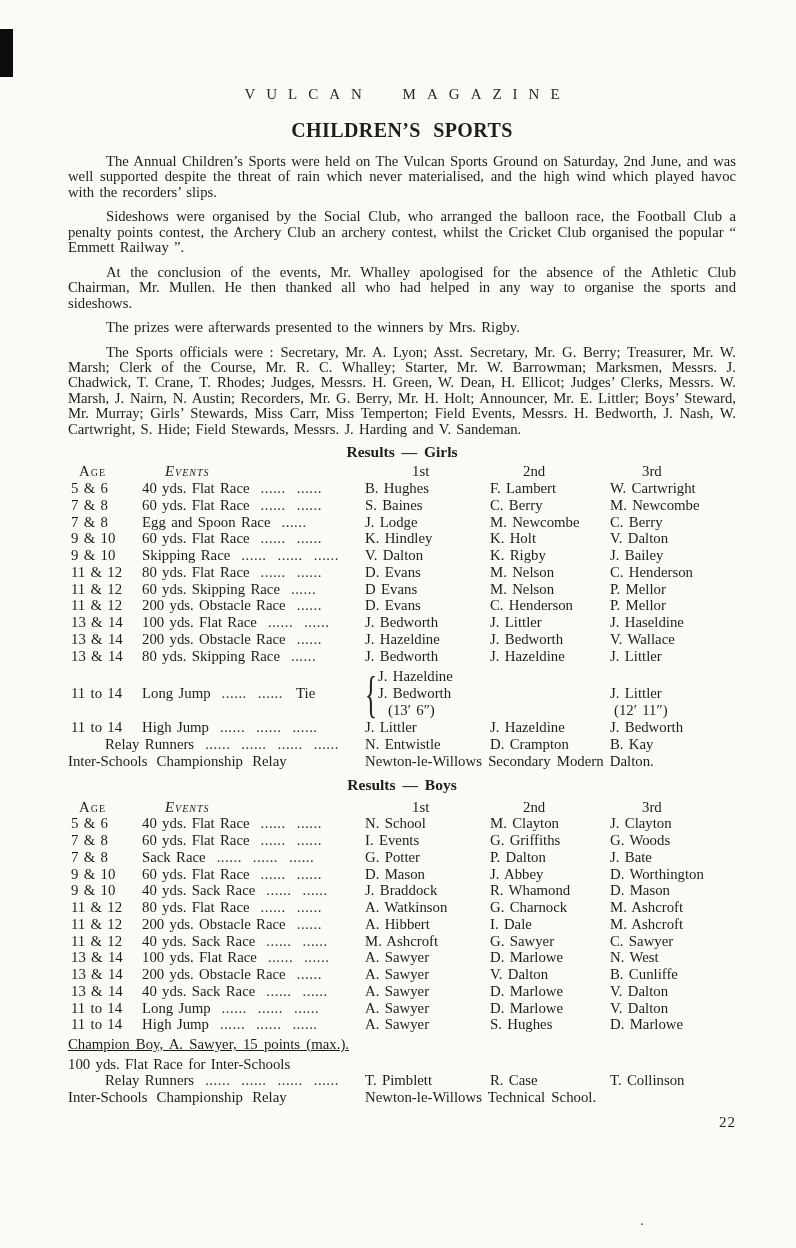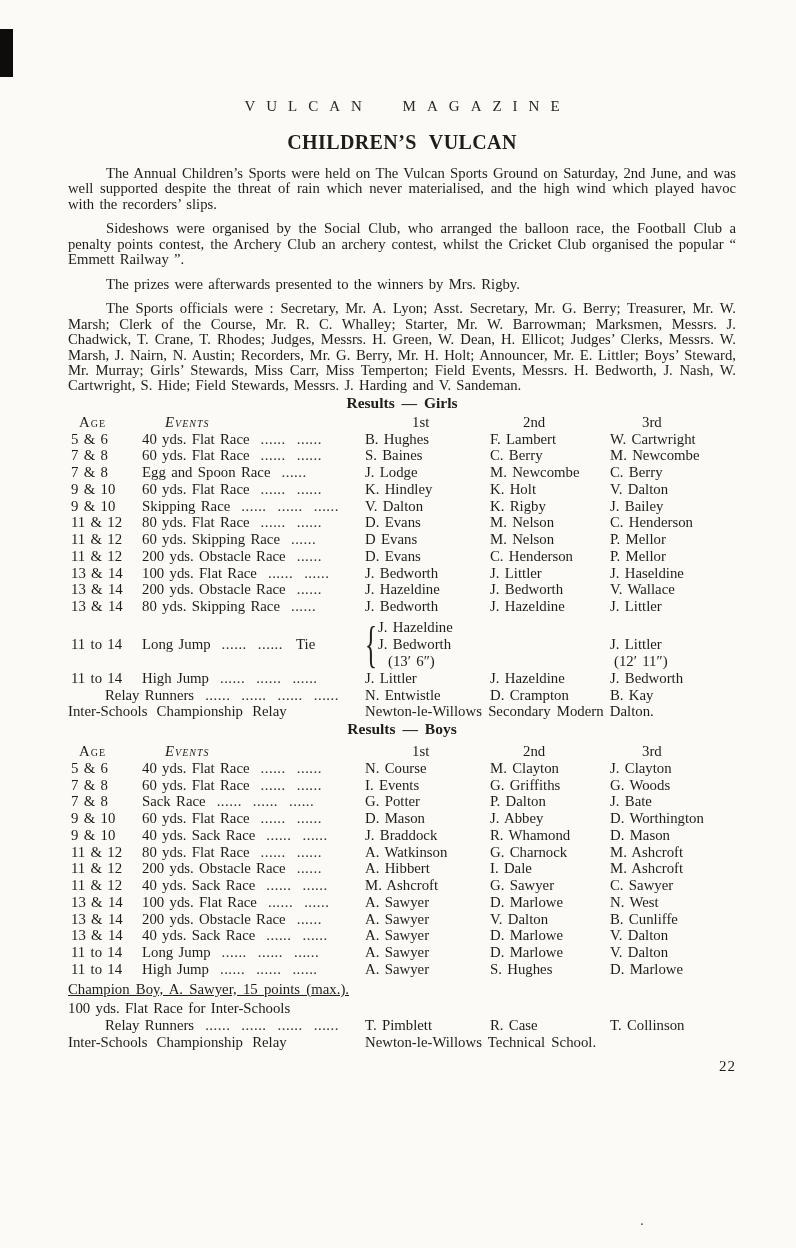--- a/index.html
+++ b/index.html
@@ -1,29 +1,29 @@
 <!DOCTYPE html>
 <html><head>
 <meta charset="utf-8">
 <style>
   html,body { margin:0; padding:0; }
   .page {
     position:relative; width:796px; height:1248px;
     background:#fbfaf6; color:#201c17; overflow:hidden;
     font-family:"Liberation Serif","DejaVu Serif",serif;
   }
-  .content { position:absolute; left:68px; top:12px; width:668px; }
+  .content { position:absolute; left:68px; top:0; width:668px; }
 
   .masthead { margin-top:86px; text-align:center; font-size:15px; letter-spacing:11px; word-spacing:15px; padding-left:11px; color:#2b2823; }
   .doc-title { margin-top:16px; text-align:center; font-weight:bold; font-size:20px; letter-spacing:0.4px; word-spacing:7px; }
 
   p.body-par { margin:9px 0 0 0; text-align:justify; text-indent:38px; font-size:14.7px; line-height:15.45px; word-spacing:1.6px; }
   p.body-par.first { margin-top:12px; }
 
-  .section-heading { text-align:center; font-weight:bold; font-size:15.5px; line-height:17px; word-spacing:3px; }
+  .section-heading { margin-top:6px; text-align:center; font-weight:bold; font-size:15.5px; line-height:17px; word-spacing:3px; }
 
   .grid5 { display:grid; grid-template-columns:74px 223px 125px 120px 126px; font-size:14.8px; line-height:16.75px; word-spacing:1.6px; }
   .thead { margin-top:3px; }
   .thead.boys { margin-top:6px; }
   .h-age   { padding-left:11px; font-variant:small-caps; letter-spacing:1px; }
   .h-events{ padding-left:23px; font-variant:small-caps; letter-spacing:1px;font-style:italic; }
   .h-first { padding-left:47px; }
   .h-second{ padding-left:33px; }
   .h-third { padding-left:32px; }
 
@@ -57,24 +57,25 @@
   .corner-mark { position:absolute; left:0; top:29px; width:13px; height:48px; background:#0e0d0b; }
 </style>
 </head>
 <body>
 
 <div class="page">
   <div class="corner-mark"></div>
 
   <div class="content">
     <div class="masthead">VULCAN MAGAZINE</div>
-    <div class="doc-title">CHILDREN’S VULCAN</div>
+    <div class="doc-title">CHILDREN’S SPORTS</div>
 
     <p class="body-par first">The Annual Children’s Sports were held on The Vulcan Sports Ground on Saturday, 2nd June, and was well supported despite the threat of rain which never materialised, and the high wind which played havoc with the recorders’ slips.</p>
     <p class="body-par">Sideshows were organised by the Social Club, who arranged the balloon race, the Football Club a penalty points contest, the Archery Club an archery contest, whilst the Cricket Club organised the popular “ Emmett Railway ”.</p>
+    <p class="body-par">At the conclusion of the events, Mr. Whalley apologised for the absence of the Athletic Club Chairman, Mr. Mullen. He then thanked all who had helped in any way to organise the sports and sideshows.</p>
     <p class="body-par">The prizes were afterwards presented to the winners by Mrs. Rigby.</p>
     <p class="body-par">The Sports officials were : Secretary, Mr. A. Lyon; Asst. Secretary, Mr. G. Berry; Treasurer, Mr. W. Marsh; Clerk of the Course, Mr. R. C. Whalley; Starter, Mr. W. Barrowman; Marksmen, Messrs. J. Chadwick, T. Crane, T. Rhodes; Judges, Messrs. H. Green, W. Dean, H. Ellicot; Judges’ Clerks, Messrs. W. Marsh, J. Nairn, N. Austin; Recorders, Mr. G. Berry, Mr. H. Holt; Announcer, Mr. E. Littler; Boys’ Steward, Mr. Murray; Girls’ Stewards, Miss Carr, Miss Temperton; Field Events, Messrs. H. Bedworth, J. Nash, W. Cartwright, S. Hide; Field Stewards, Messrs. J. Harding and V. Sandeman.</p>
 
     <div class="section-heading">Results — Girls</div>
     <div class="grid5 thead">
       <span class="h-age">Age</span>
       <span class="h-events">Events</span>
       <span class="h-first">1st</span>
       <span class="h-second">2nd</span>
       <span class="h-third">3rd</span>
@@ -197,21 +198,21 @@
       <span class="h-age">Age</span>
       <span class="h-events">Events</span>
       <span class="h-first">1st</span>
       <span class="h-second">2nd</span>
       <span class="h-third">3rd</span>
     </div>
     <div id="boys-rows">
         <div class="grid5 trow">
           <span class="c-age">5 &amp; 6</span>
           <span class="c-event">40 yds. Flat Race<span class="dots">......</span><span class="dots">......</span></span>
-          <span class="c-pl">N. Course</span>
+          <span class="c-pl">N. School</span>
           <span class="c-pl">M. Clayton</span>
           <span class="c-pl">J. Clayton</span>
         </div>
         <div class="grid5 trow">
           <span class="c-age">7 &amp; 8</span>
           <span class="c-event">60 yds. Flat Race<span class="dots">......</span><span class="dots">......</span></span>
           <span class="c-pl">I. Events</span>
           <span class="c-pl">G. Griffiths</span>
           <span class="c-pl">G. Woods</span>
         </div>

